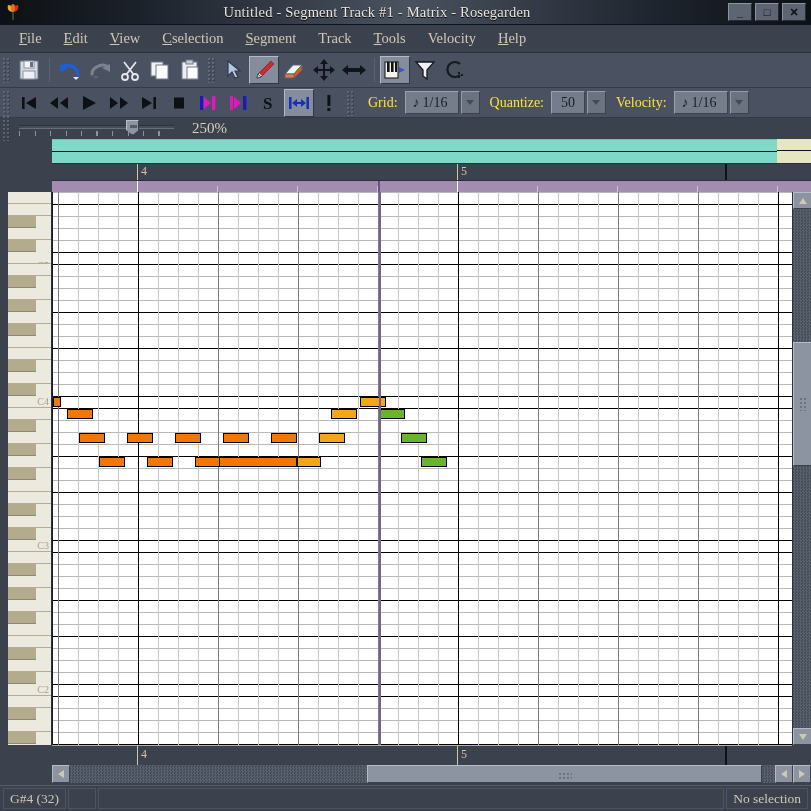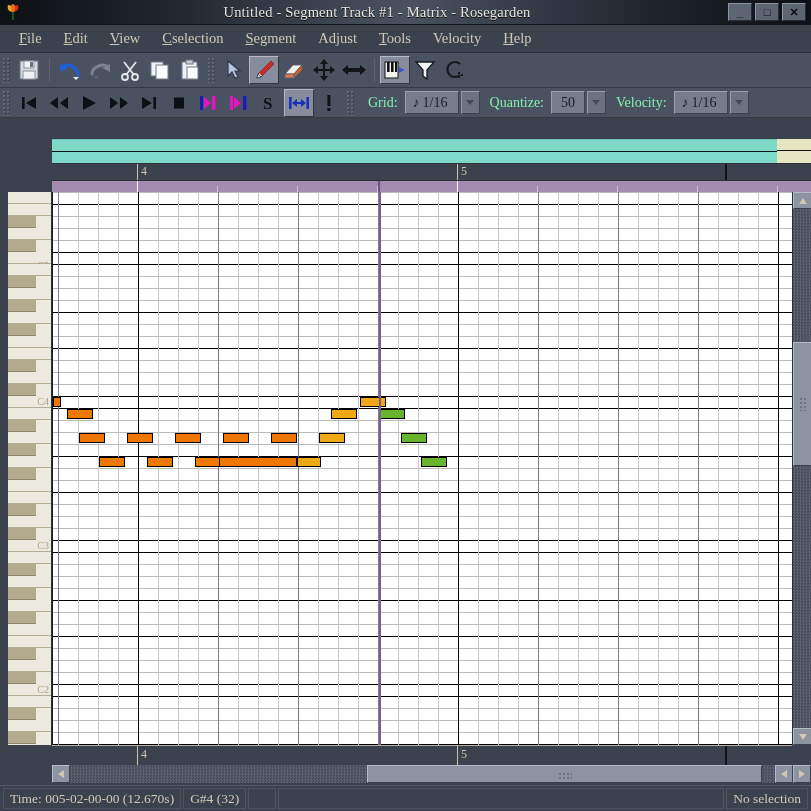--- a/index.html
+++ b/index.html
@@ -73,21 +73,21 @@
     position:relative;
   }
   .tbtn.sel{
     background:#858d9c;
     border-top:1px solid #b3bac6; border-left:1px solid #b3bac6;
     border-right:1px solid #333840; border-bottom:1px solid #333840;
   }
   .tbtn svg{ display:block; }
 
   .tlabel{
-    color:#86efac; font-size:14px; margin:0 7px 0 10px;
+    color:#fde047; font-size:14px; margin:0 7px 0 10px;
     font-family:"Liberation Serif", serif;
   }
   .combo{
     display:flex; height:23px; align-items:stretch;
   }
   .combo .val{
     min-width:54px; padding:0 7px; background:#757d8b;
     border-top:1px solid #99a1ae; border-left:1px solid #99a1ae;
     border-right:1px solid #3b414d; border-bottom:1px solid #3b414d;
     color:#1a1d24; font-size:14px; display:flex; align-items:center; gap:3px;
@@ -243,21 +243,21 @@
       <div class="tb-btn">✕</div>
     </div>
   </div>
 
   <div class="menubar">
     <div class="menu-item"><span class="u">F</span><span>ile</span></div>
     <div class="menu-item"><span class="u">E</span><span>dit</span></div>
     <div class="menu-item"><span class="u">V</span><span>iew</span></div>
     <div class="menu-item"><span class="u">C</span><span>selection</span></div>
     <div class="menu-item"><span class="u">S</span><span>egment</span></div>
-    <div class="menu-item"><span>Adjust</span></div>
+    <div class="menu-item"><span>Track</span></div>
     <div class="menu-item"><span class="u">T</span><span>ools</span></div>
     <div class="menu-item"><span>Velocity</span></div>
     <div class="menu-item"><span class="u">H</span><span>elp</span></div>
   </div>
 
   <div class="toolbar" id="toolbar1">
     <div class="grip"></div>
 
     <div class="tbtn">
       <svg width="22" height="22" viewBox="0 0 22 22">
@@ -460,20 +460,31 @@
       <div class="val">
         <span>♪</span>
         <span>1/16</span>
       </div>
       <div class="arrow">
           <i></i>
         </div>
     </div>
   </div>
 
+  <div class="toolbar" id="toolbar3">
+    <div class="zrow">
+      <div class="grip"></div>
+      <div class="zslider">
+        <div class="ztrack"></div>
+        <div class="zticks"></div>
+        <div class="zthumb"></div>
+      </div>
+      <div class="zpct">250%</div>
+    </div>
+  </div>
 
   <div class="segstrip">
     <div class="seg">
         <div class="mid"></div>
       </div>
     <div class="segtail">
         <div class="mid"></div>
       </div>
   </div>
 
@@ -694,20 +705,19 @@
     <div class="hsthumb"></div>
     <div class="hsbtn left" style="left:723px">
         <i></i>
       </div>
     <div class="hsbtn right" style="left:741px">
         <i></i>
       </div>
   </div>
 
   <div class="statusbar">
-    <div class="sbox">Time:  005-02-00-00  (12.670s)</div>
     <div class="sbox">G#4  (32)</div>
     <div class="sbox blank"></div>
     <div class="sbox flex"></div>
     <div class="sbox">No selection</div>
   </div>
 
 </div>
 
 </body></html>

